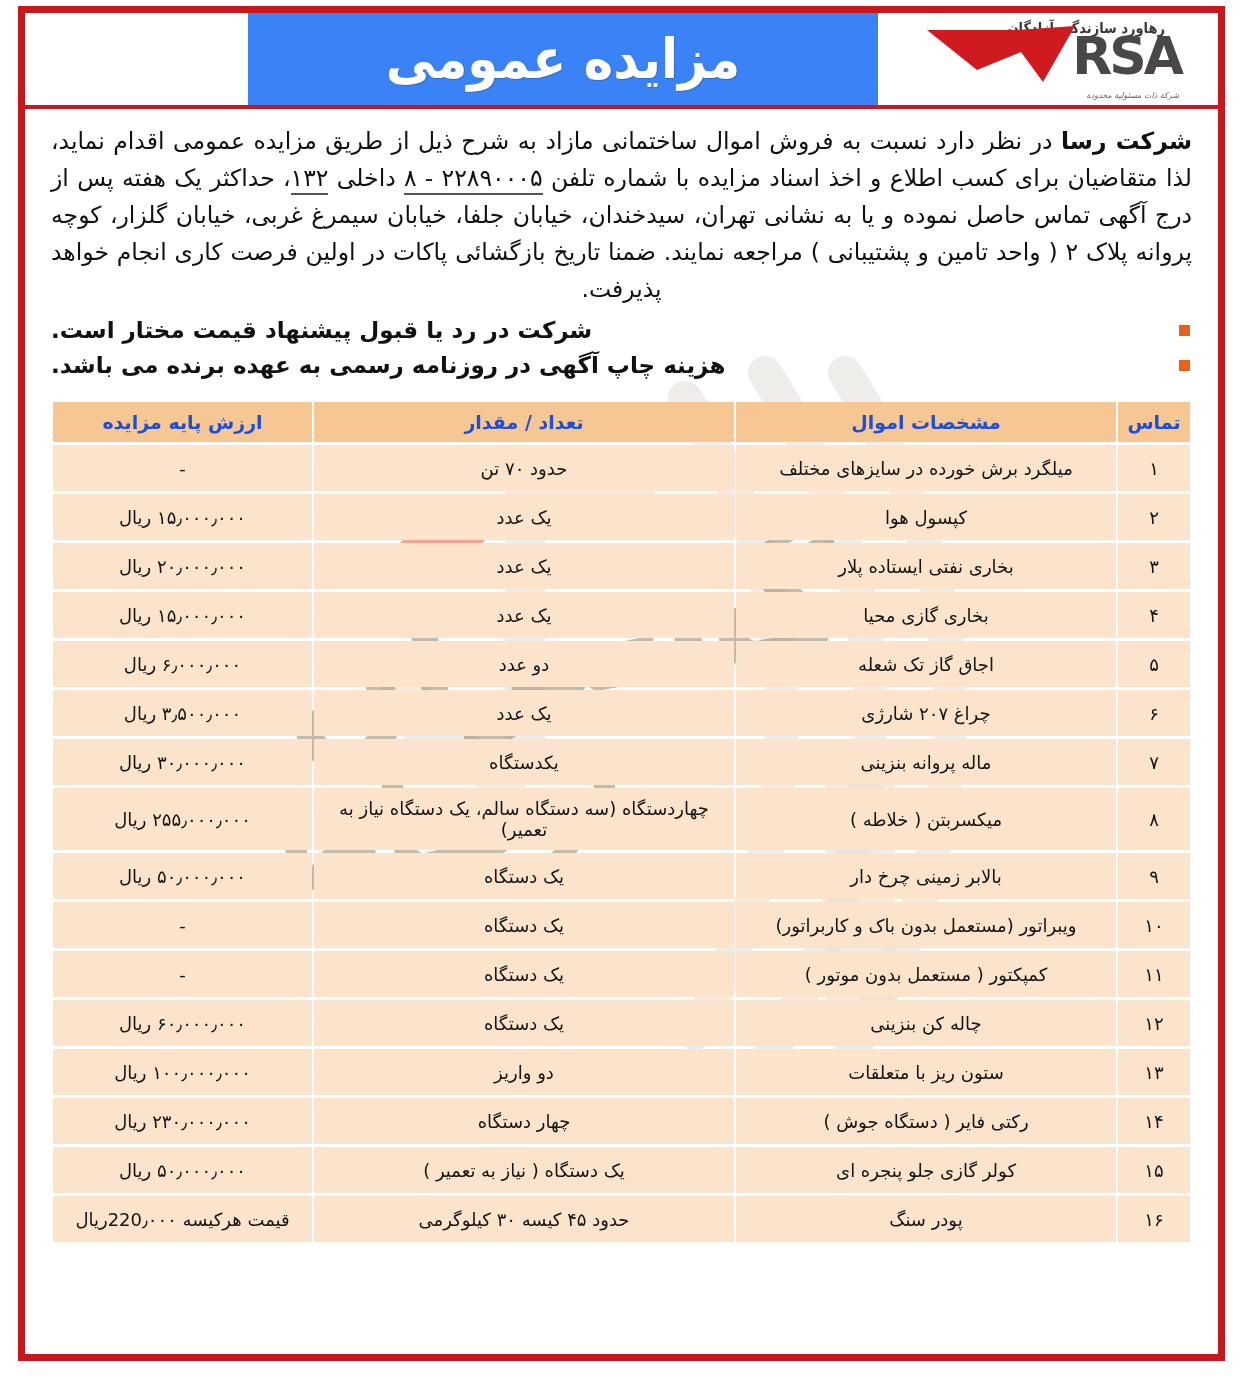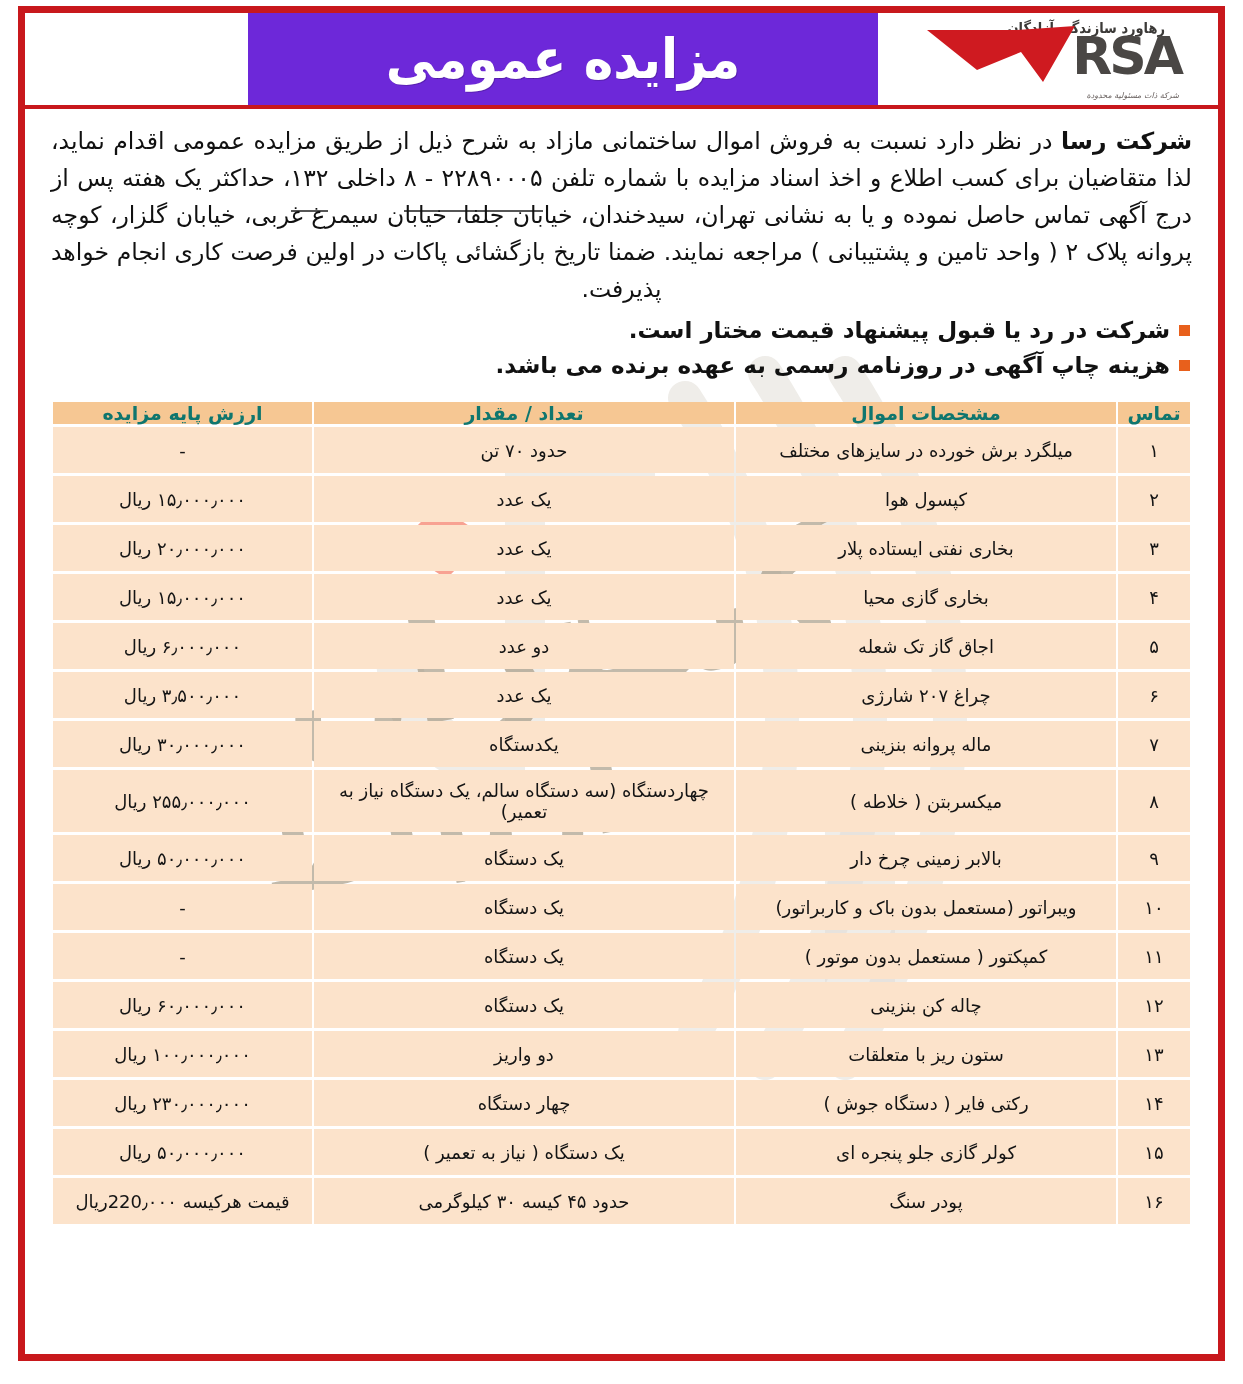--- a/index.html
+++ b/index.html
@@ -112,21 +112,21 @@
     position: absolute;
     bottom: 2px; right: 14px;
     font-size: 8px;
     color: #6a6260;
     white-space: nowrap;
     letter-spacing: .4px;
     font-style: italic;
   }
   .title-band {
     flex: 0 0 630px;
-    background: #6d28d9;
+    background: #3b82f6;
     display: flex;
     align-items: center;
     justify-content: center;
   }
   .title-band .title-text {
     color: #ffffff;
     font-size: 50px;
     font-weight: bold;
     letter-spacing: 2px;
     text-shadow: 1px 1px 0 rgba(0,0,0,.18);
@@ -143,36 +143,36 @@
   .lead {
     font-size: 23.5px;
     line-height: 1.57;
     text-align: justify;
     text-align-last: center;
     color: #111;
     margin: 0 0 4px 0;
     font-weight: 500;
   }
   .lead b { font-weight: bold; }
-  .u { border-bottom: 2px solid #555; padding-bottom: 18px; }
+  .u { border-bottom: 2px solid #555; padding-bottom: 1px; }
 
   .bullets {
     list-style: none;
     margin: 6px 0 0 0;
     padding: 0;
     text-align: left;
   }
   .bullets li {
     font-size: 23px;
     font-weight: bold;
     line-height: 1.52;
     color: #111;
     position: relative;
     padding-right: 22px;
-    text-align: right;
+    text-align: left;
   }
   .bullets li::before {
     content: "";
     position: absolute;
     right: 2px;
     top: 12px;
     width: 11px; height: 11px;
     background: #e8601c;
   }
   .bullets li.last { font-size: 23px; }
@@ -184,24 +184,24 @@
     margin: 16px 26px 0 26px;
   }
   table.auction {
     width: 100%;
     border-collapse: separate;
     border-spacing: 2px 3px;
     table-layout: fixed;
   }
   table.auction th {
     background: #f6c793;
-    color: #0f766e;
+    color: #1d4ed8;
     font-size: 19px;
     font-weight: bold;
-    padding: 0 6px;
+    padding: 9px 6px;
     text-align: center;
     border: 0;
   }
   table.auction td {
     background: #fce3cb;
     color: #141414;
     font-size: 18px;
     padding: 10px 8px;
     text-align: center;
     border: 0;

